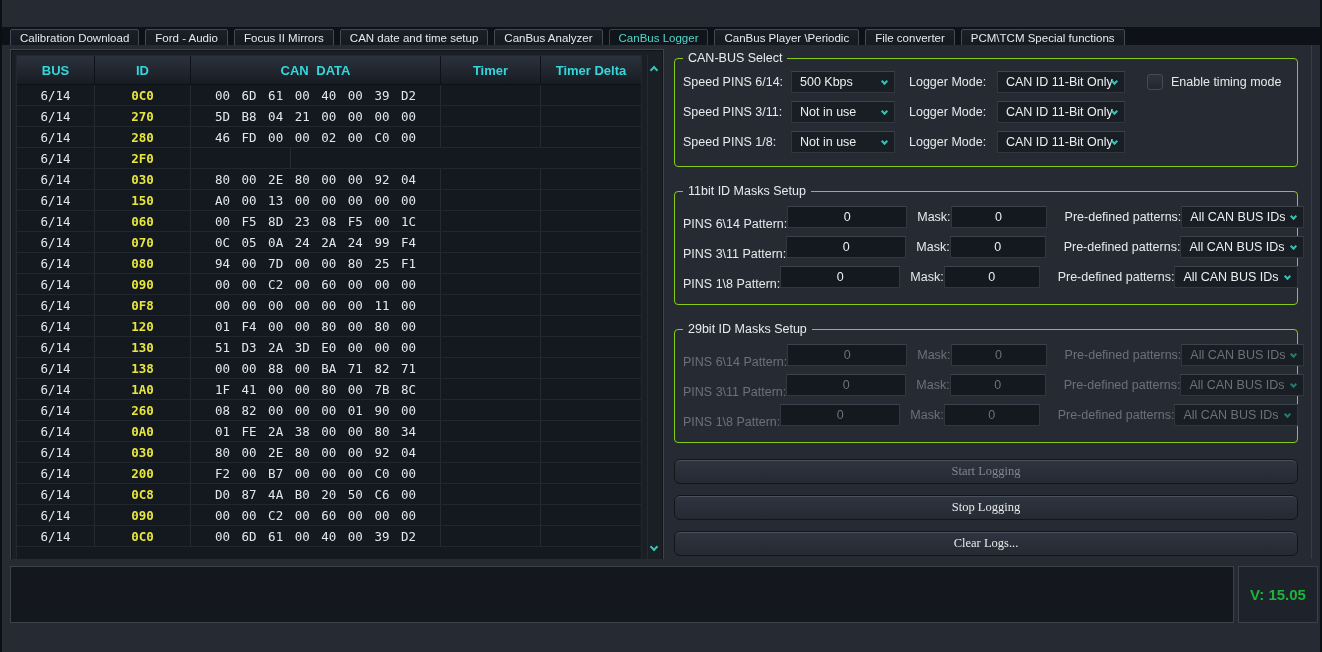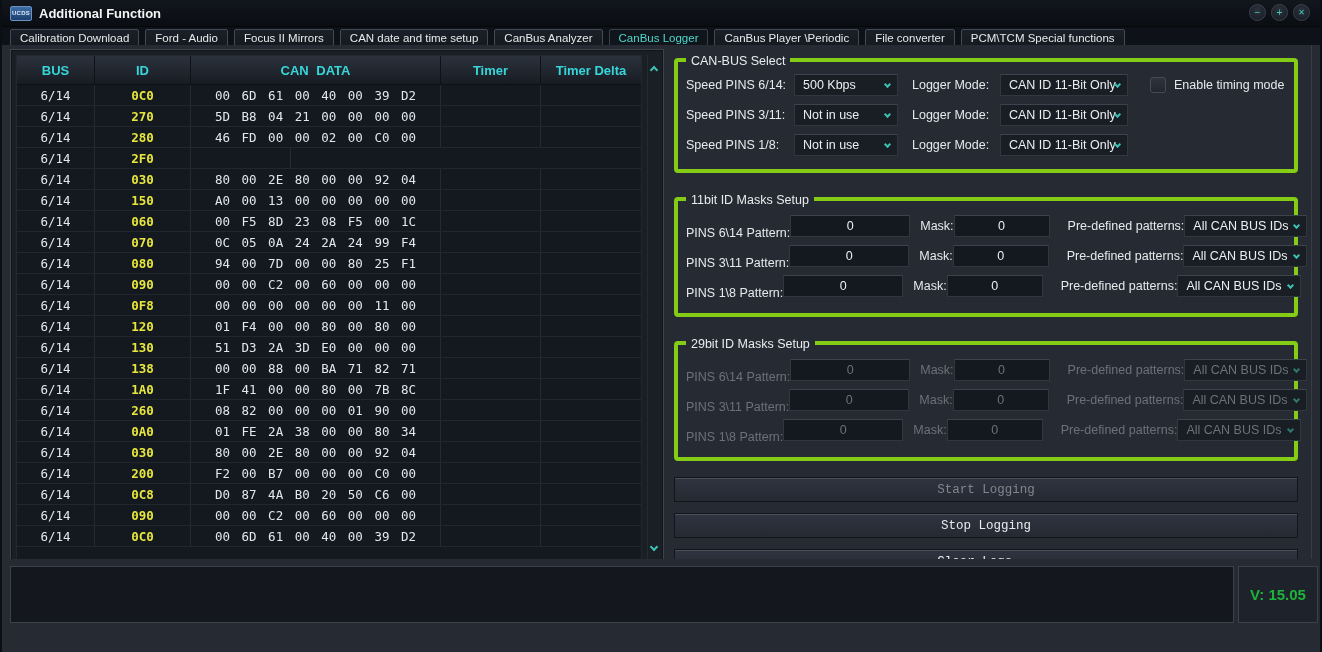--- a/index.html
+++ b/index.html
@@ -55,21 +55,21 @@
     border-left:1px solid #262b32; }
   .chev { display:inline-block; width:6px; height:6px;
     border-right:2px solid #3cc0b2; border-bottom:2px solid #3cc0b2; transform:rotate(45deg); }
   .chev.up { transform:rotate(-135deg); }
   .scroll-arrow { position:absolute; left:3px; cursor:pointer; }
   #scroll-up { top:4px; } #scroll-down { bottom:7px; }
   
   #right-panel { position:absolute; left:666px; top:0; width:640px; height:527px; }
   #right-panel:after { content:""; position:absolute; right:-4px; top:0; height:100%;
     border-right:1px solid #373d45; }
-  .groupbox { position:relative; border:4px solid #84cc16; border-radius:4px; }
+  .groupbox { position:relative; border:1px solid #84cc16; border-radius:4px; }
   .group-label { position:absolute; top:-8px; left:8px; background:#262b33;
     padding:0 5px; font-size:12.5px; color:#e8ebee; }
   #gb-select { margin:13px 10px 0 6px; padding:12px 8px 5px 8px; }
   #gb-11bit  { margin:24px 10px 0 6px; padding:14px 8px 8px 8px; }
   #gb-29bit  { margin:24px 10px 0 6px; padding:14px 8px 8px 8px; }
   .sel-row, .mask-row { display:flex; align-items:center; margin-bottom:8px; height:22px; }
   .lbl { font-size:12.5px; color:#e6e9ec; white-space:nowrap; }
   .dropdown { position:relative; height:22px; background:#191e25; border:1px solid #31373f;
     border-top-color:#3c434c; display:flex; align-items:center; padding:0 18px 0 8px;
     cursor:pointer; }
@@ -90,48 +90,39 @@
   .mr-mask-label { width:40px; }
   .mr-mask { width:96px; margin-right:18px; }
   .mr-pre-label { width:136px; }
   .mr-pre { width:146px; }
   .disabled .lbl { color:#6b7179; }
   .disabled .field { color:#6b7179; }
   .disabled .dd-text { color:#6b7179; }
   .disabled .chev { opacity:.55; }
   
   #actions { margin:16px 10px 0 6px; }
-  .action-btn { width:100%; height:25px; margin-bottom:11px; border-radius:0;
+  .action-btn { width:100%; height:25px; margin-bottom:11px; border-radius:6px;
     background:linear-gradient(#2f3540,#242932); border:1px solid #12151a;
     box-shadow:inset 0 1px 0 #4a515b; color:#e8ebee; font-size:12.5px;
-    font-family:Liberation Mono, monospace; cursor:pointer; }
+    font-family:Liberation Serif, serif; cursor:pointer; }
   .action-btn.off { color:#80868e; }
   .action-btn.off.dim { color:#6f757d; }
   
   #bottombar { position:absolute; left:0; top:559px; width:100%; height:75px; background:#262b33; }
   #log-output { position:absolute; left:8px; top:7px; width:1224px; height:57px;
     background:#14171d; border:1px solid #3c424a; }
   #version-box { position:absolute; left:1236px; top:7px; width:80px; height:57px;
     background:#1e222a; border:1px solid #3c424a; display:flex; align-items:center; justify-content:center; }
   #version-text { color:#1db43a; font-weight:bold; font-size:15px; }
 </style>
 </head>
 <body>
 
 <div id="app">
 
-  <div id="titlebar">
-    <div class="app-logo">UCDS</div>
-    <div class="app-title">Additional Function</div>
-    <div class="win-btns">
-      <div class="win-btn">−</div>
-      <div class="win-btn">+</div>
-      <div class="win-btn close">✕</div>
-    </div>
-  </div>
 
   <div id="tabbar">
       <div class="tab">Calibration Download</div>
       <div class="tab">Ford - Audio</div>
       <div class="tab">Focus II Mirrors</div>
       <div class="tab">CAN date and time setup</div>
       <div class="tab">CanBus Analyzer</div>
       <div class="tab active">CanBus Logger</div>
       <div class="tab">CanBus Player \Periodic</div>
       <div class="tab">File converter</div>

